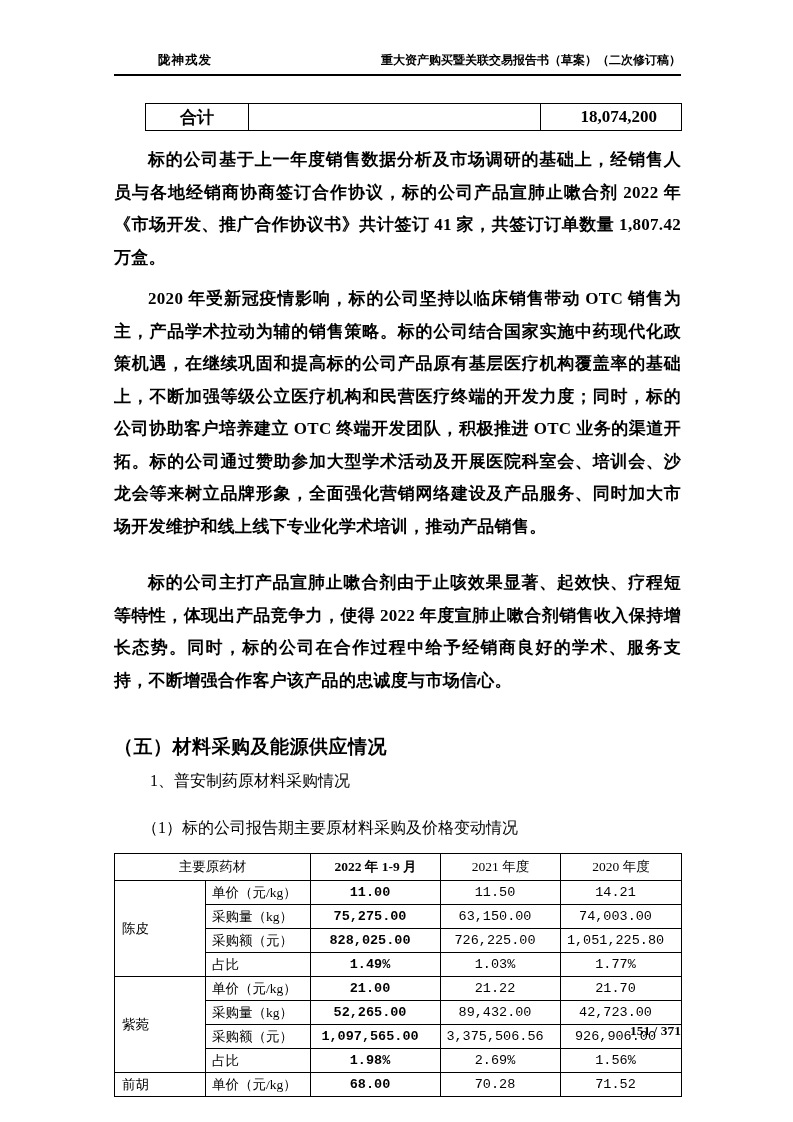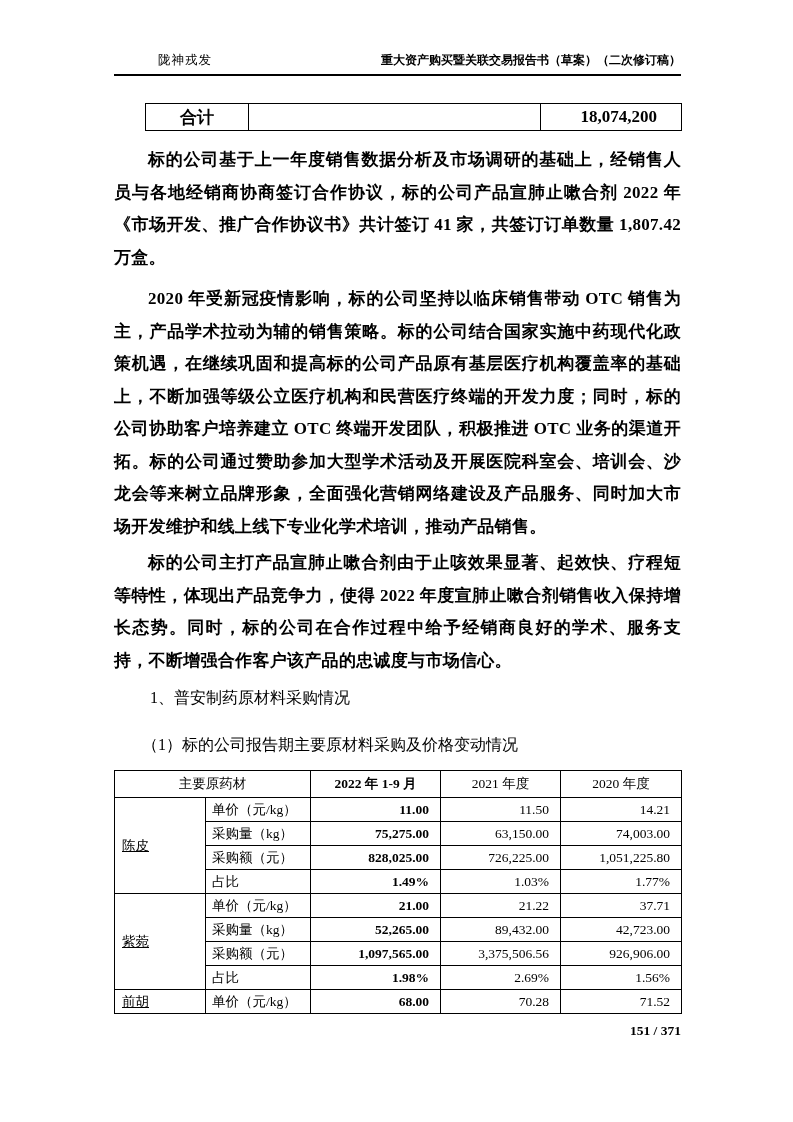--- a/index.html
+++ b/index.html
@@ -19,21 +19,21 @@
   
   .doc-header {
     display: flex;
     justify-content: space-between;
     align-items: flex-end;
     padding-top: 52px;
     padding-bottom: 5px;
     border-bottom: 2px solid #000;
     font-size: 12.5px;
   }
-  .hdr-left { font-weight: normal; letter-spacing: 1px; padding-left: 44px; }
+  .hdr-left { font-weight: bold; letter-spacing: 1px; padding-left: 44px; }
   .hdr-right { font-weight: bold; font-size: 12px; }
 
   
   .sum-table {
     border-collapse: collapse;
     margin: 27px 0 0 31px;
     table-layout: fixed;
     width: 536px;
   }
   .sum-table td {
@@ -50,21 +50,21 @@
   .paragraphs { margin-top: 13px; }
   .paragraphs p {
     font-size: 17px;
     font-weight: bold;
     line-height: 32.5px;
     text-align: justify;
     text-indent: 2em;
     margin-bottom: 9px;
     letter-spacing: 0.3px;
   }
-  .paragraphs p:nth-child(2) { margin-bottom: 4px; }
+  .paragraphs p:nth-child(2) { margin-bottom: 24px; }
 
   
   .sec-heading {
     margin-top: 37px;
     font-family: "Liberation Sans", "DejaVu Sans", sans-serif;
     font-weight: bold;
     font-size: 19px;
     letter-spacing: 0.5px;
   }
   .sub1 {
@@ -90,23 +90,23 @@
     font-size: 13.5px;
     vertical-align: middle;
   }
   .mat-table th {
     height: 27px;
     font-weight: normal;
     text-align: center;
   }
   .mat-table th.bold-col { font-weight: bold; }
   .mat-table td { height: 24px; margin-top: 24px; }
-  .gname { padding-left: 7px; text-align: left; text-decoration: underline; }
+  .gname { padding-left: 7px; text-align: left; }
   .lbl   { padding-left: 6px; text-align: left; }
-  .num   { text-align: right; padding-right: 11px; }
+  .num   { text-align: center; padding-right: 11px; font-family: Liberation Mono, monospace; }
   .b     { font-weight: bold; }
 
   
   .page-num {
     position: absolute;
     right: 112px;
     top: 1023px;
     font-size: 13.5px;
     font-weight: bold;
   }
@@ -135,20 +135,21 @@
     </tr>
   </tbody>
     </table>
 
   <div class="paragraphs">
     <p>标的公司基于上一年度销售数据分析及市场调研的基础上，经销售人员与各地经销商协商签订合作协议，标的公司产品宣肺止嗽合剂 2022 年《市场开发、推广合作协议书》共计签订 41 家，共签订订单数量 1,807.42 万盒。</p>
     <p>2020 年受新冠疫情影响，标的公司坚持以临床销售带动 OTC 销售为主，产品学术拉动为辅的销售策略。标的公司结合国家实施中药现代化政策机遇，在继续巩固和提高标的公司产品原有基层医疗机构覆盖率的基础上，不断加强等级公立医疗机构和民营医疗终端的开发力度；同时，标的公司协助客户培养建立 OTC 终端开发团队，积极推进 OTC 业务的渠道开拓。标的公司通过赞助参加大型学术活动及开展医院科室会、培训会、沙龙会等来树立品牌形象，全面强化营销网络建设及产品服务、同时加大市场开发维护和线上线下专业化学术培训，推动产品销售。</p>
     <p>标的公司主打产品宣肺止嗽合剂由于止咳效果显著、起效快、疗程短等特性，体现出产品竞争力，使得 2022 年度宣肺止嗽合剂销售收入保持增长态势。同时，标的公司在合作过程中给予经销商良好的学术、服务支持，不断增强合作客户该产品的忠诚度与市场信心。</p>
   </div>
 
+  <div class="sec-heading">（五）材料采购及能源供应情况</div>
   <div class="sub1">1、普安制药原材料采购情况</div>
   <div class="sub2">（1）标的公司报告期主要原材料采购及价格变动情况</div>
 
   <table class="mat-table">
     <colgroup>
       <col style="width:91px">
         <col style="width:105px">
         <col style="width:130px">
         <col style="width:120px">
         <col style="width:121px">
@@ -187,21 +188,21 @@
         <td class="num b">1.49%</td>
         <td class="num">1.03%</td>
         <td class="num">1.77%</td>
       </tr>
 
       <tr>
         <td rowspan="4" class="gname">紫菀</td>
         <td class="lbl">单价（元/kg）</td>
         <td class="num b">21.00</td>
         <td class="num">21.22</td>
-        <td class="num">37.71</td>
+        <td class="num">21.70</td>
       </tr>
       <tr>
         <td class="lbl">采购量（kg）</td>
         <td class="num b">52,265.00</td>
         <td class="num">89,432.00</td>
         <td class="num">42,723.00</td>
       </tr>
       <tr>
         <td class="lbl">采购额（元）</td>
         <td class="num b">1,097,565.00</td>

